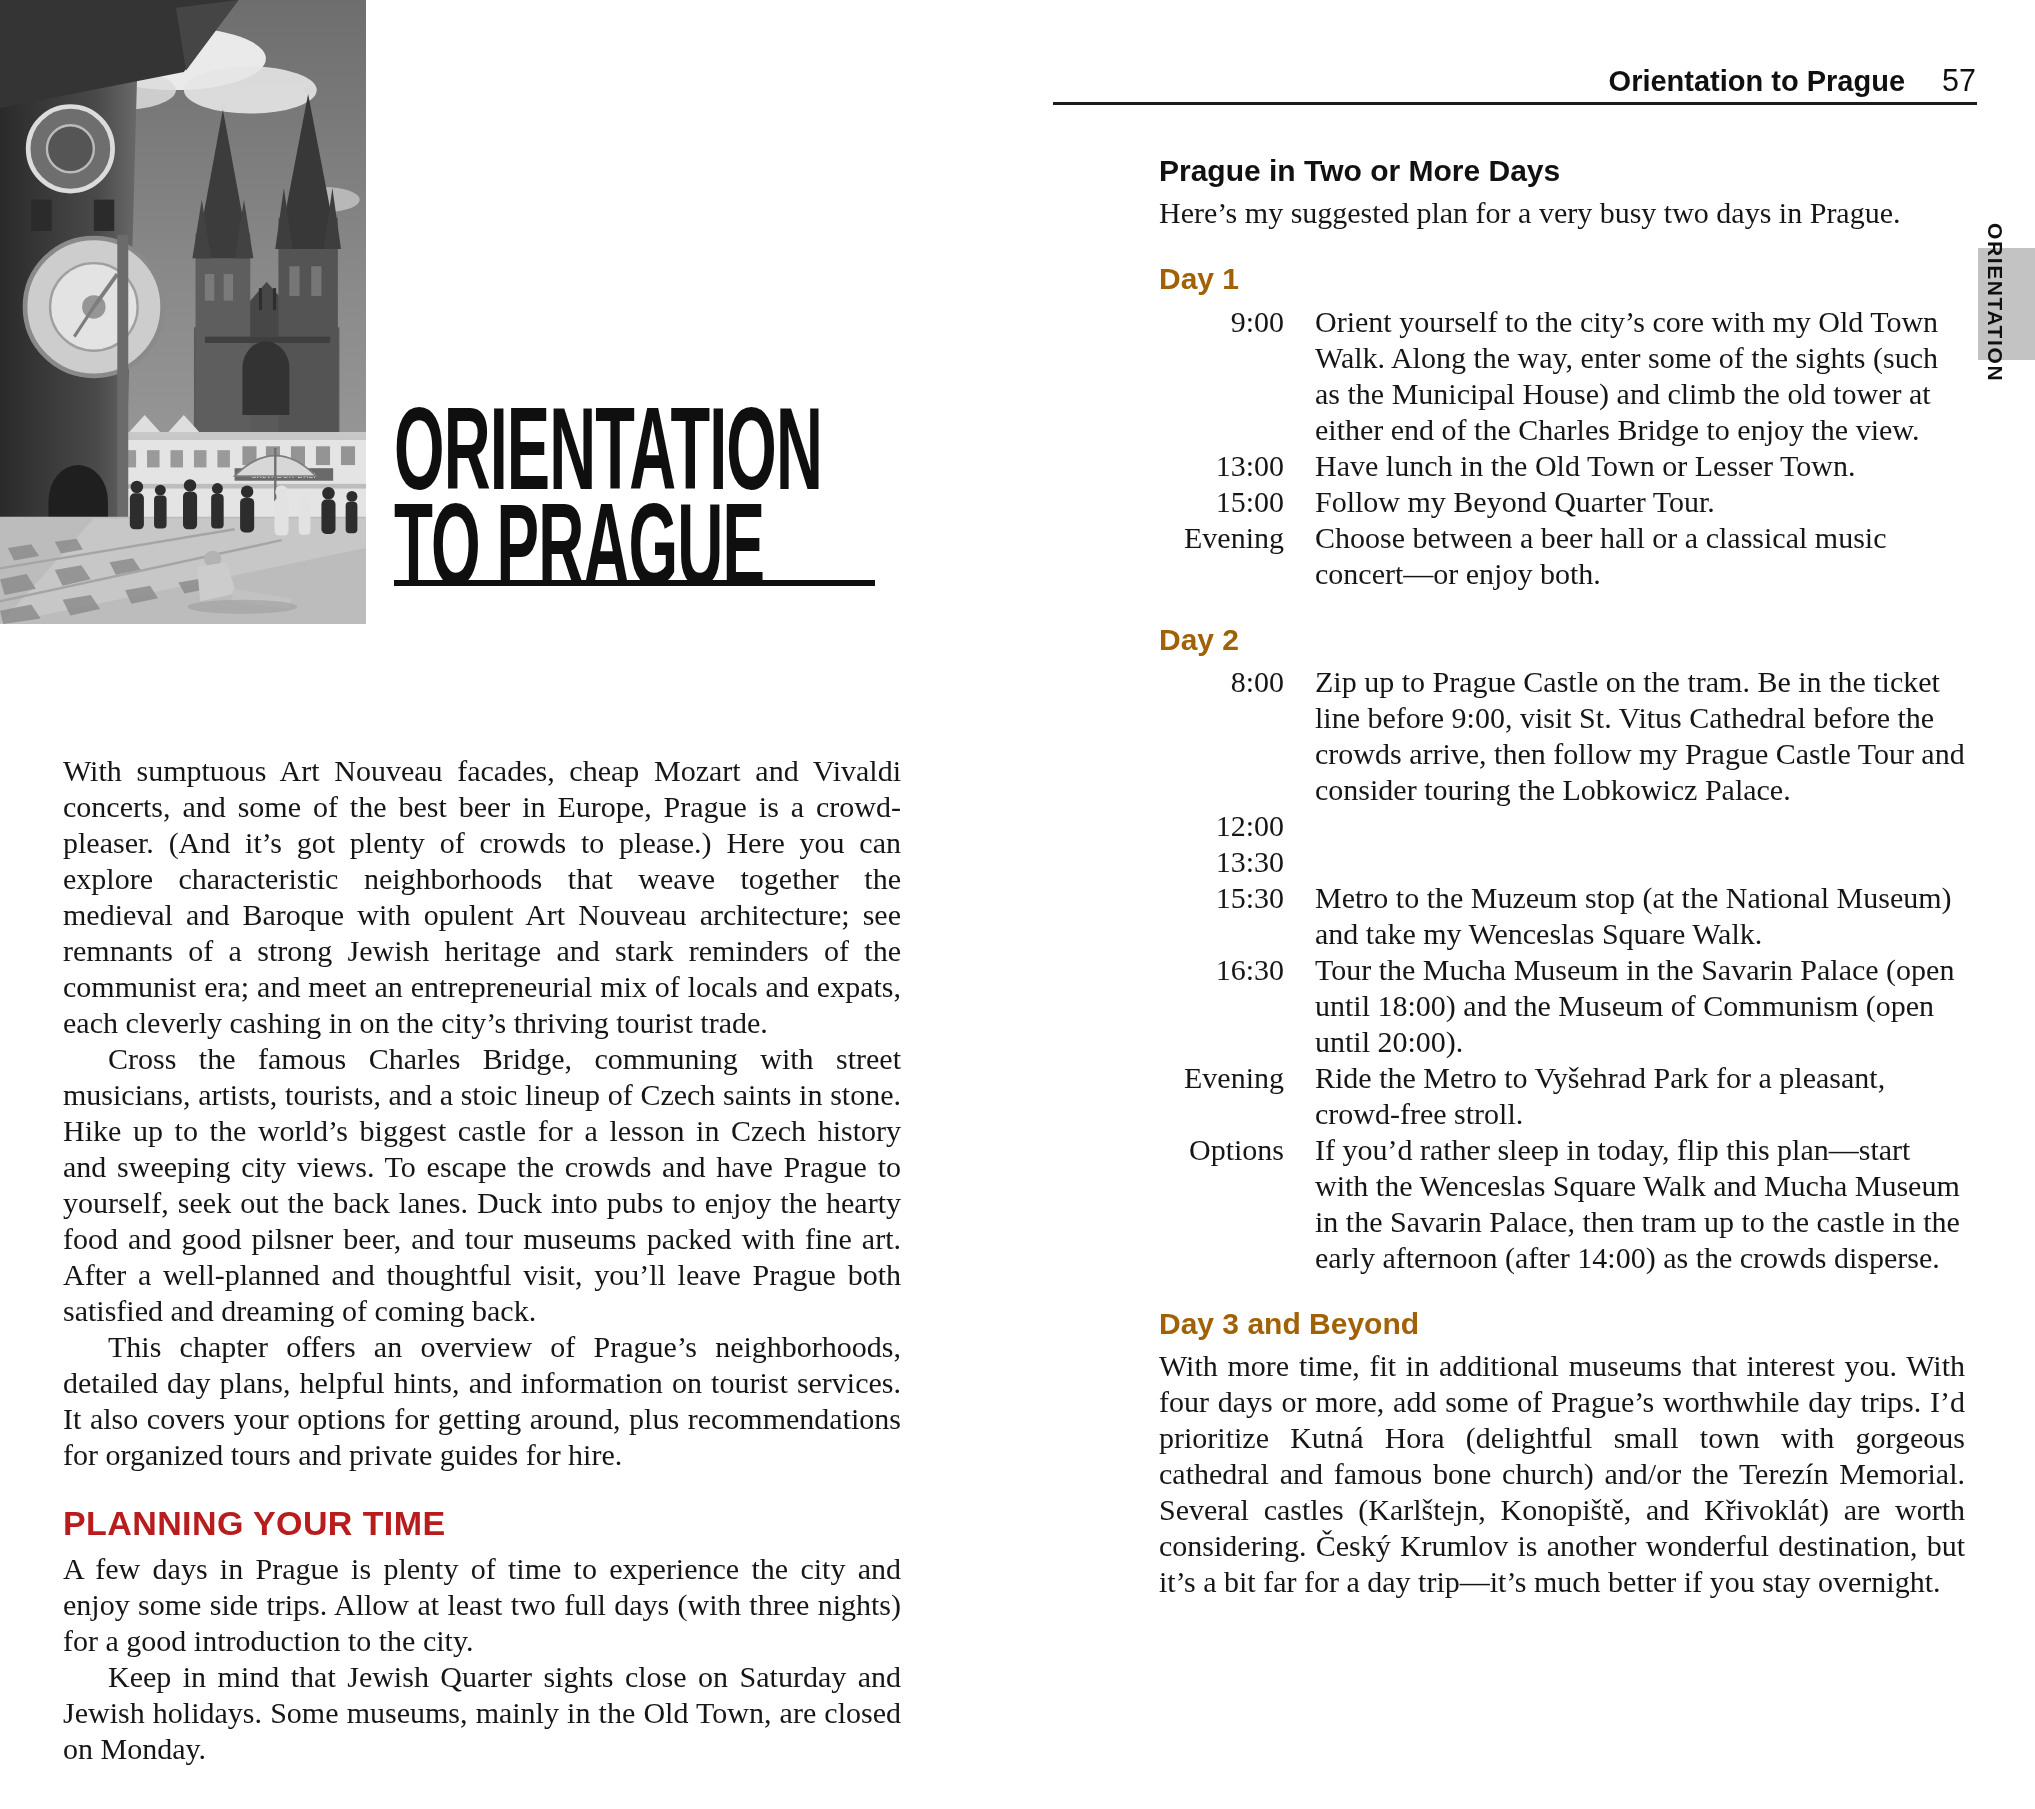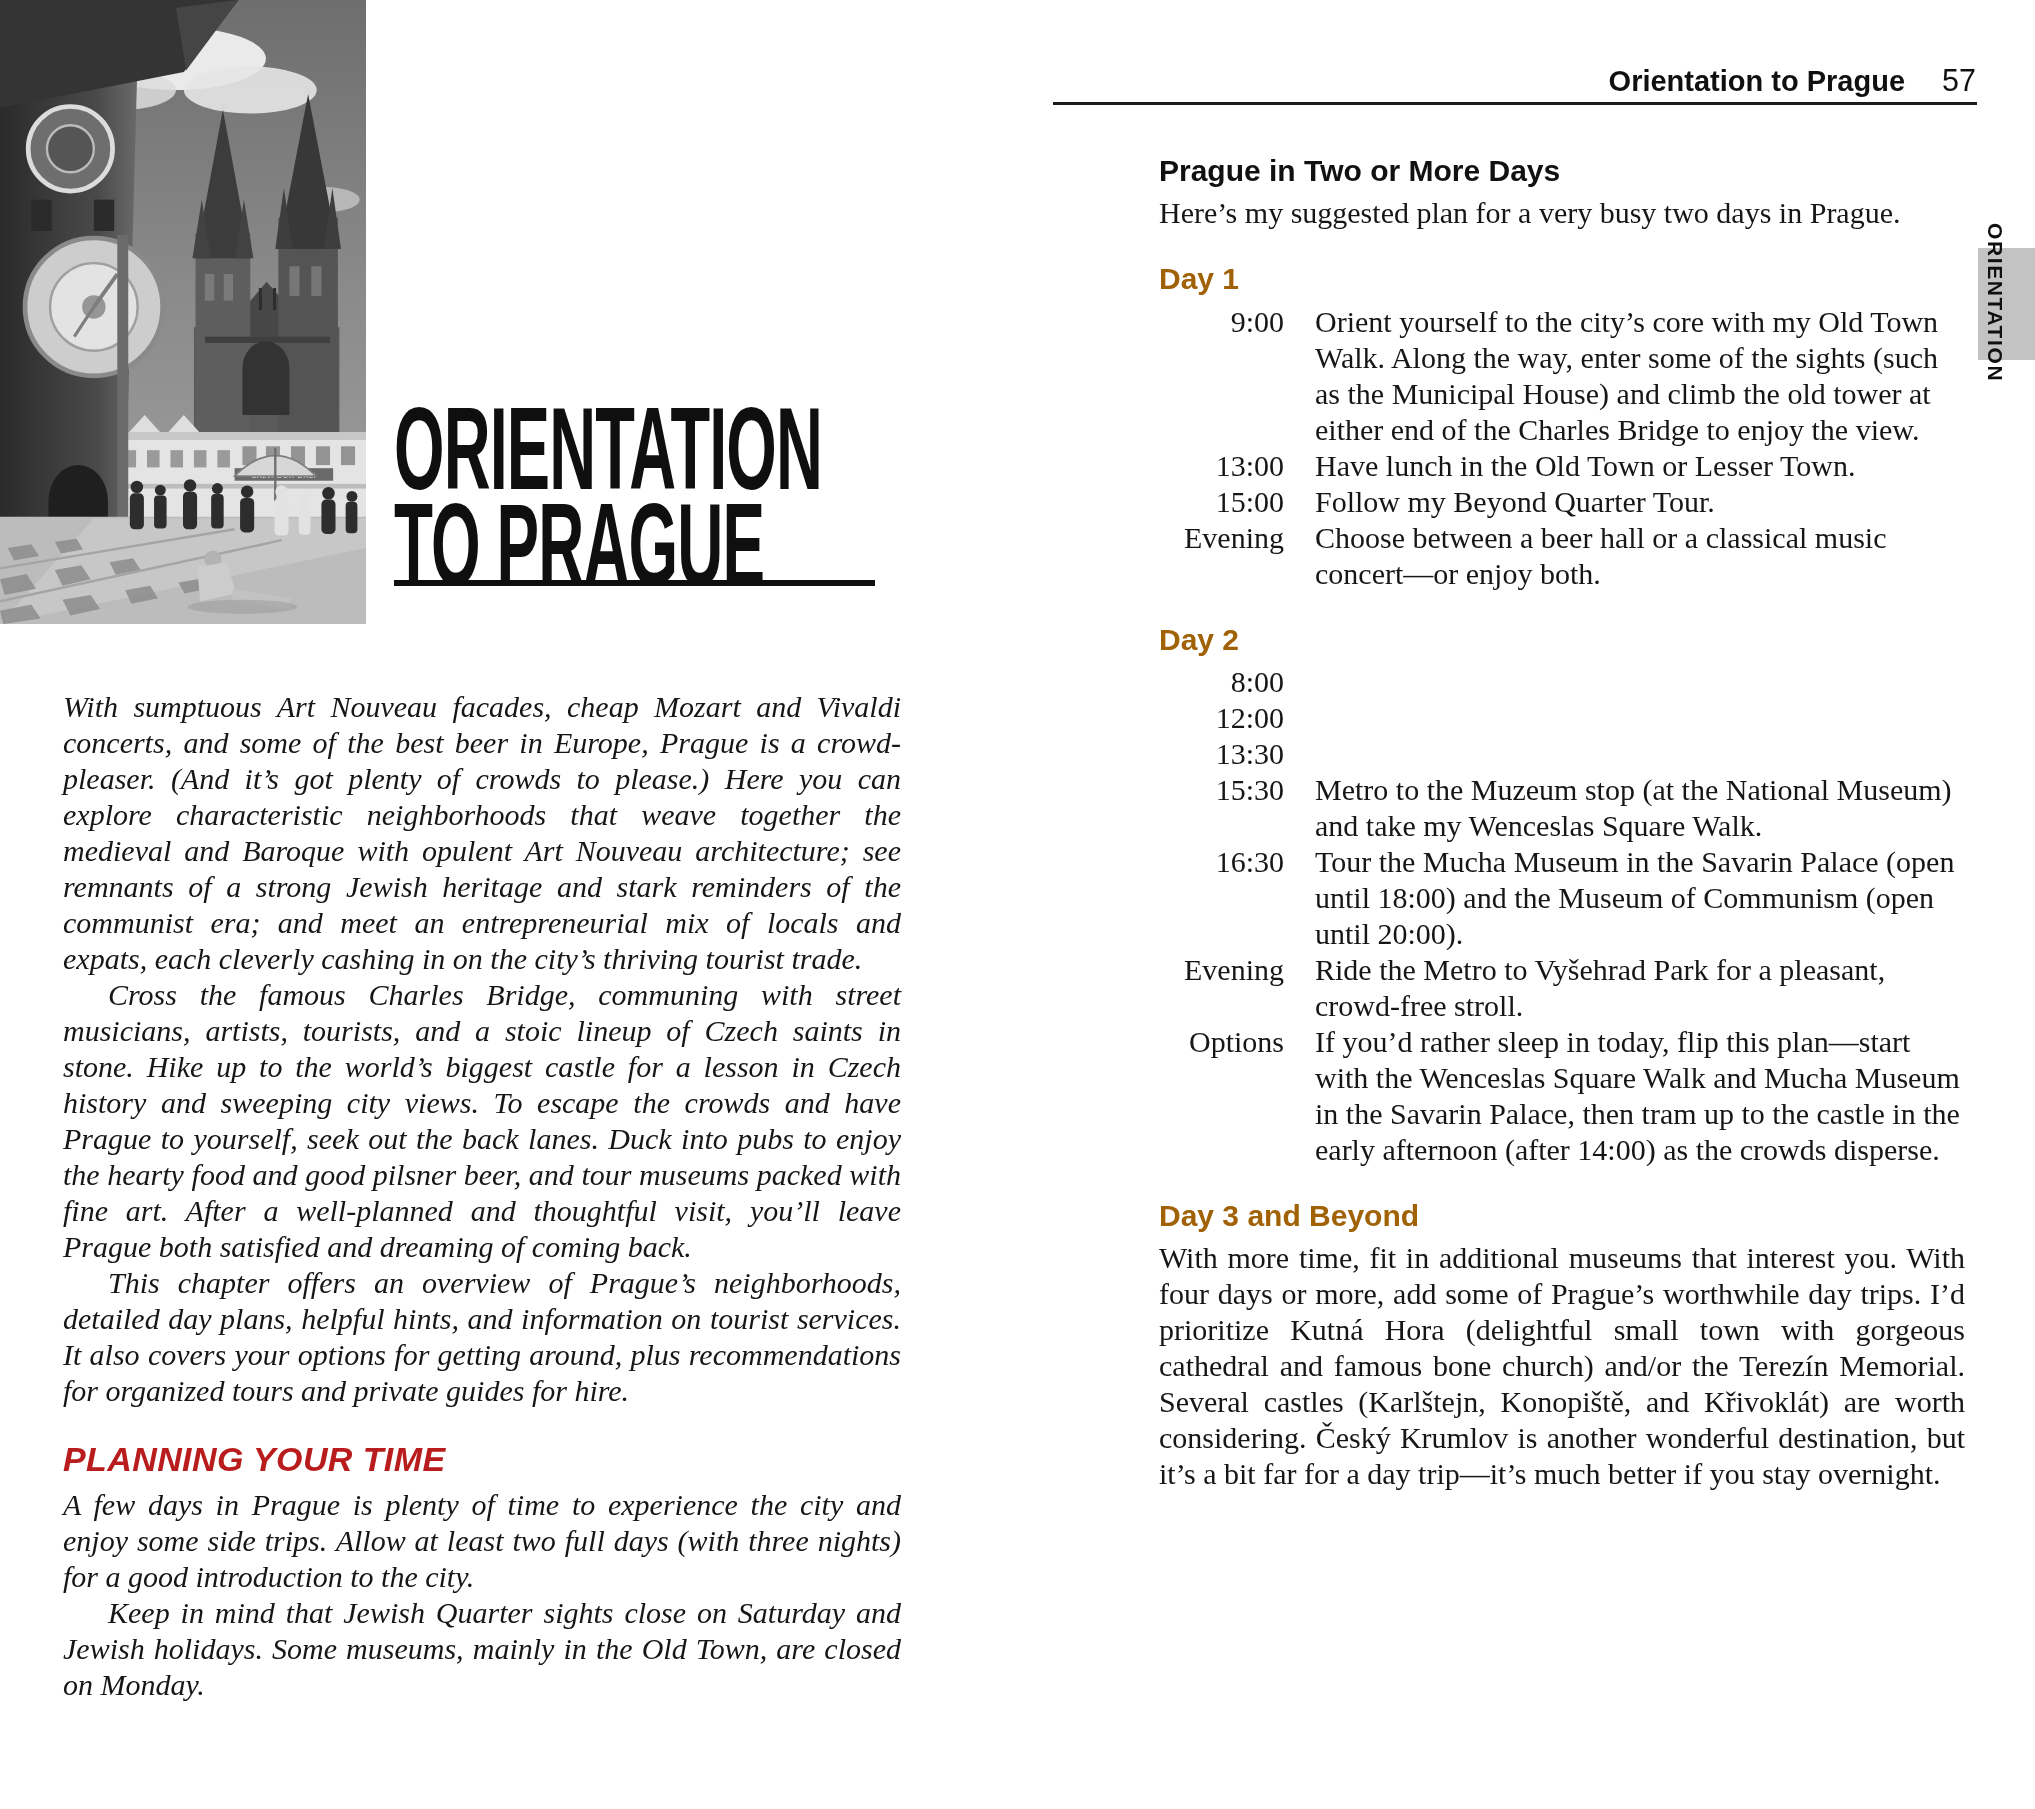--- a/index.html
+++ b/index.html
@@ -8,22 +8,22 @@
 
   
   .photo{position:absolute;left:0;top:0;width:366px;height:624px;display:block;}
   .title-line{position:absolute;left:394px;font-family:"Liberation Sans",sans-serif;font-weight:700;
               font-size:116px;line-height:1;letter-spacing:-1.6px;color:#0f0f0f;white-space:nowrap;
               transform-origin:0 0;}
   #title-1{top:391px;transform:scaleX(.56);}
   #title-2{top:487px;transform:scaleX(.55);}
   .title-rule{position:absolute;left:394px;top:580px;width:481px;height:5.5px;background:#0f0f0f;}
 
-  .left-body{position:absolute;left:63px;top:689px;width:838px;font-size:30px;line-height:36px;
-             text-align:justify;font-style:italic;}
+  .left-body{position:absolute;left:63px;top:753px;width:838px;font-size:30px;line-height:36px;
+             text-align:justify;}
   .left-body p{margin:0;}
   .indent{text-indent:45px;}
   .sec-head{font-family:"Liberation Sans",sans-serif;font-weight:700;font-size:34px;line-height:39px;
             margin:31px 0 7.8px 0;text-align:left;letter-spacing:0.4px;color:#b91c1c;}
 
   
   .rp-header{position:absolute;top:63px;right:59px;display:flex;align-items:baseline;gap:37px;
              font-family:"Liberation Sans",sans-serif;color:#101010;}
   .rp-header .t{font-weight:700;font-size:29px;}
   .rp-header .n{font-size:30.5px;font-weight:400;}
@@ -230,20 +230,21 @@
       <div class="srow">
         <div class="time">Evening</div>
         <div class="desc">Choose between a beer hall or a classical music concert—or enjoy both.</div>
       </div>
     </div>
 
     <h3 class="day-head">Day 2</h3>
     <div class="sched">
       <div class="srow">
         <div class="time">8:00</div>
+        <div class="desc">Zip up to Prague Castle on the tram. Be in the ticket line before 9:00, visit St. Vitus Cathedral before the crowds arrive, then follow my Prague Castle Tour and consider touring the Lobkowicz Palace.</div>
       </div>
       <div class="srow">
         <div class="time">12:00</div>
       </div>
       <div class="srow">
         <div class="time">13:30</div>
       </div>
       <div class="srow">
         <div class="time">15:30</div>
         <div class="desc">Metro to the Muzeum stop (at the National Museum) and take my Wenceslas Square Walk.</div>

